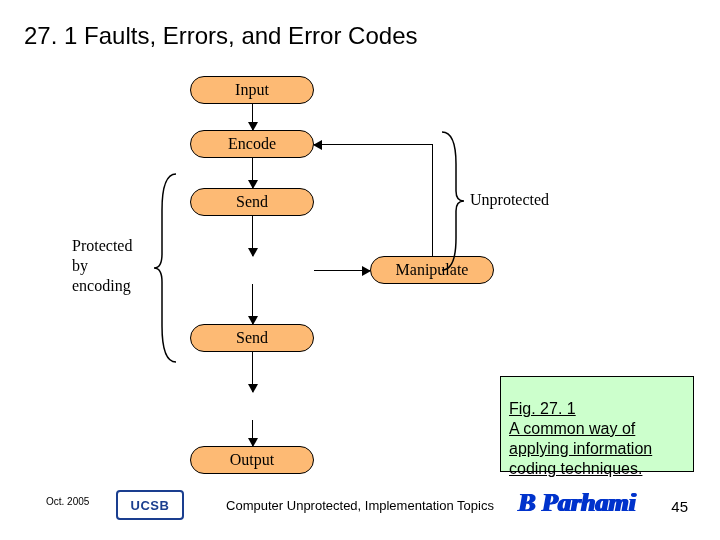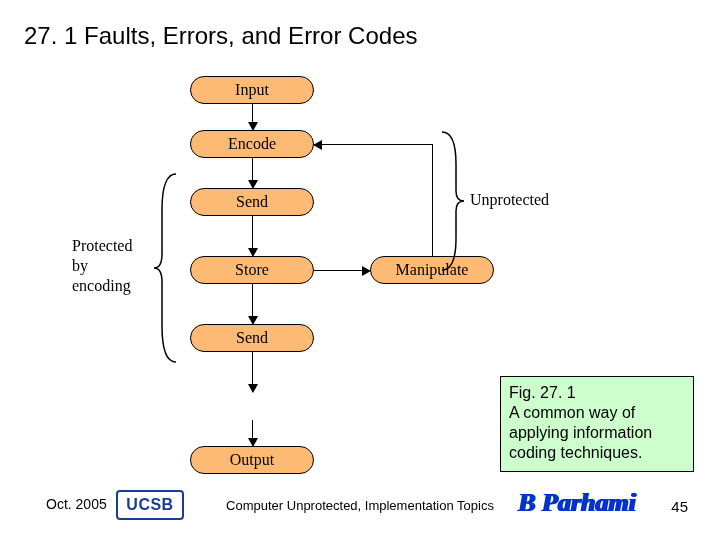--- a/index.html
+++ b/index.html
@@ -33,48 +33,47 @@
     position: absolute; height: 0; border-top: 1.5px solid #000;
   }
   .arrow-h-left::after {
     content: ""; position: absolute; left: -1px; top: -5px; width: 0; height: 0;
     border-top: 5px solid transparent; border-bottom: 5px solid transparent; border-right: 9px solid #000;
   }
   .vline { position: absolute; width: 0; border-left: 1.5px solid #000; }
   .brace-svg { position: absolute; }
   .caption-box {
     position: absolute; right: 26px; top: 376px; width: 194px; height: 96px;
-    background: #cfc; border: 1.5px solid #000; padding: 6px 8px; font-size: 16px; line-height: 1.25;
+    background: #cfc; border: 1.5px solid #000; padding: 22px 8px; font-size: 16px; line-height: 1.25; text-decoration: underline;
   }
   .footer { position: absolute; left: 0; bottom: 14px; width: 720px; height: 36px; }
-  .footer .date { position: absolute; left: 46px; top: 6px; font-size: 14px; }
+  .footer .date { position: absolute; left: 46px; top: 6px; font-size: 10px; }
   .footer .logo {
     position: absolute; left: 116px; top: 0; width: 68px; height: 30px; border: 2px solid #1a3e8f;
-    border-radius: 4px; background: #fff; color: #1a3e8f; font-weight: bold; font-size: 16px;
+    border-radius: 4px; background: #fff; color: #1a3e8f; font-weight: bold; font-size: 13px;
     display: flex; align-items: center; justify-content: center; letter-spacing: 0.5px;
   }
   .footer .center { position: absolute; left: 0; width: 720px; top: 8px; text-align: center; font-size: 13px; }
   .footer .author {
     position: absolute; right: 84px; top: -2px; font-family: "Times New Roman", Times, serif; font-style: italic; font-weight: bold;
     color: #0033cc; font-size: 26px; text-shadow: 1px 0 #0033cc, -1px 0 #0033cc;
   }
   .footer .pagenum { position: absolute; right: 32px; top: 8px; font-size: 15px; }
 </style>
 </head>
 <body>
 
 <div class="slide">
   <div class="title">27. 1  Faults, Errors, and Error Codes</div>
 
   <div class="diagram">
 
     <div class="bubble" style="left:110px; top:0px;">Input</div>
     <div class="bubble" style="left:110px; top:54px;">Encode</div>
     <div class="bubble" style="left:110px; top:112px;">Send</div>
-    <div class="bubble" style="left:110px; top:180px;">Store</div>
     <div class="bubble" style="left:110px; top:248px;">Send</div>
     <div class="bubble" style="left:110px; top:370px;">Output</div>
 
     <div class="bubble" style="left:290px; top:180px;">Manipulate</div>
 
     <div class="arrow-v" style="left:172px; top:28px;  height:26px;"></div>
     <div class="arrow-v" style="left:172px; top:82px;  height:30px;"></div>
     <div class="arrow-v" style="left:172px; top:140px; height:40px;"></div>
     <div class="arrow-v" style="left:172px; top:208px; height:40px;"></div>
     <div class="arrow-v" style="left:172px; top:276px; height:40px;"></div>

